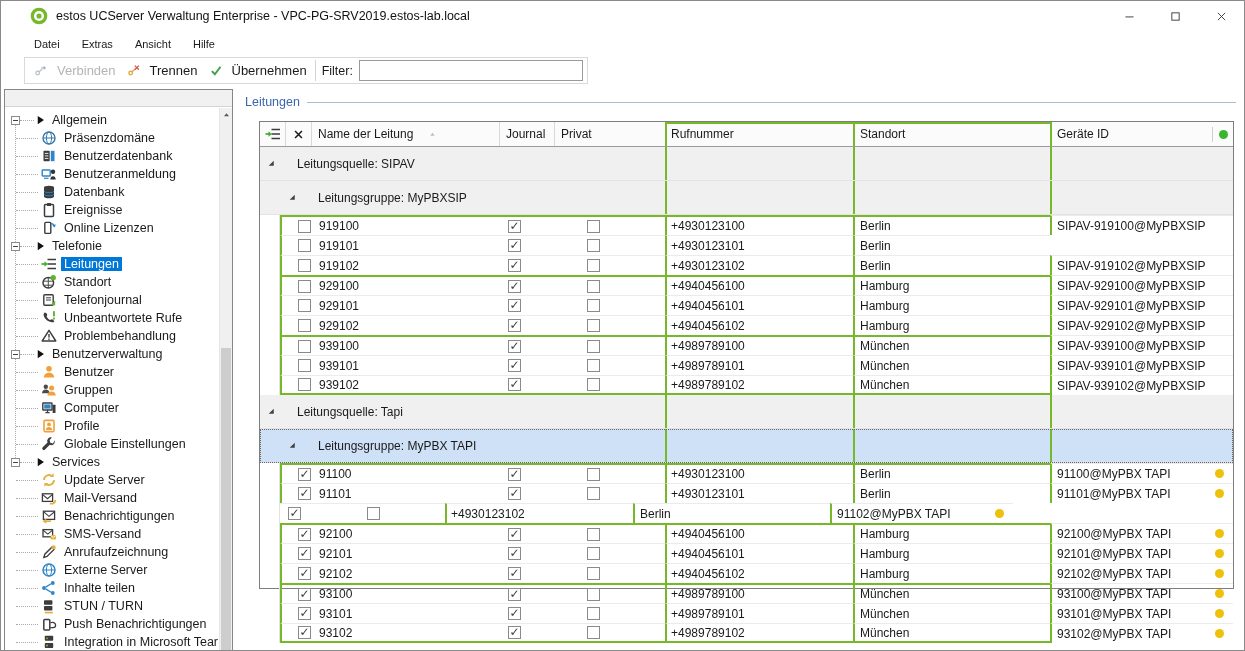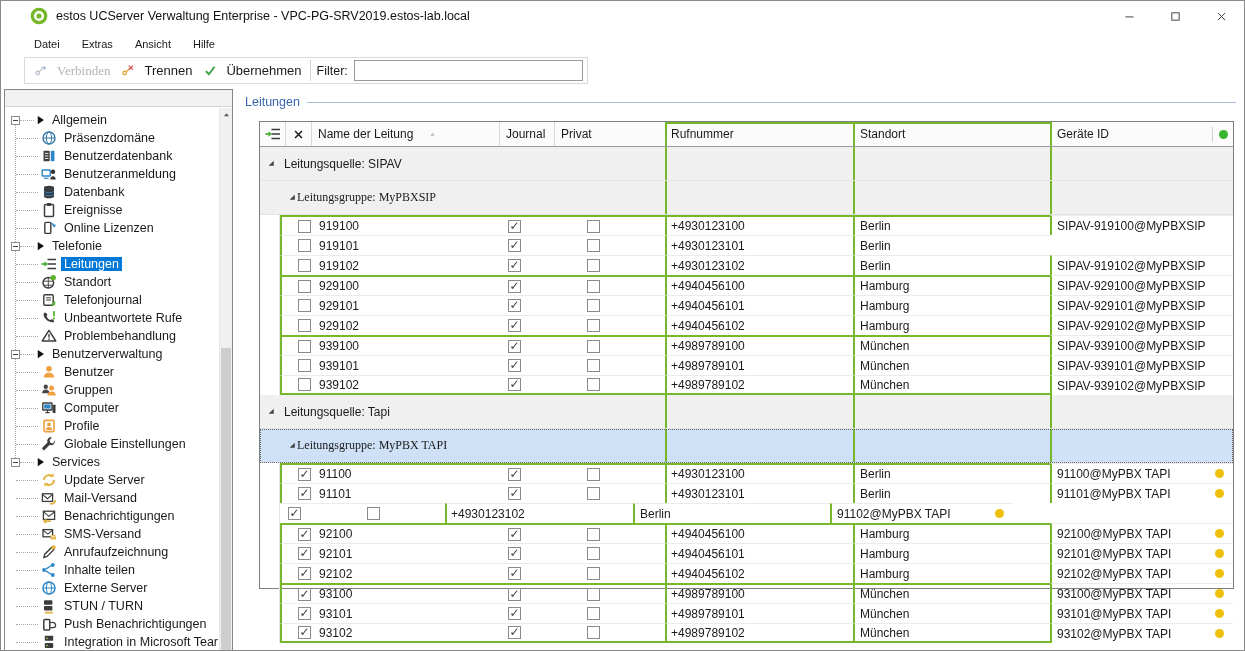--- a/index.html
+++ b/index.html
@@ -21,21 +21,21 @@
   .winbtn svg{width:13px; height:13px;}
 
   
   .menubar{height:25px; display:flex; align-items:center; padding-left:2px;}
   .menubar .mitem{font-size:11px; color:#1a1a1a; padding:3px 11px;}
 
   
   .toolbar{margin:1px 0 0 3px; width:564px; height:27px; border:1px solid #d9d9d9; display:flex; align-items:center; padding:0 4px;}
   .tbtn{display:flex; align-items:center; font-size:13px; color:#1a1a1a; padding:2px 6px; white-space:nowrap;}
   .tbtn svg{width:17px; height:17px; margin-right:5px;}
-  .tbtn.disabled{color:#b4b4b4;font-family:Liberation Serif, serif;}
+  .tbtn.disabled{color:#b4b4b4;}
   .tsep{width:1px; height:21px; background:#d4d4d4; margin:0 6px 0 2px;}
   .flabel{font-size:12.5px; color:#1a1a1a; margin-right:6px;}
   .finput{flex:1; height:21px; border:1px solid #9a9a9a; font-size:12px; padding:0 4px; font-family:inherit; outline:none;}
 
   
   .sidebar{position:absolute; left:3px; top:88px; width:229px; height:563px; border:1px solid #828790; background:#fff;}
   .side-head{height:17px; background:#f1f1f1; border-bottom:1px solid #d4d4d4;}
   .tree{position:absolute; top:18px; bottom:0; left:0; right:0; overflow:hidden; padding-top:3px;}
   .tree .vline{position:absolute; left:10px; top:8px; height:346px; border-left:1px dotted #ababab;}
   .tree-row{height:18px; display:flex; align-items:center; position:relative; white-space:nowrap; padding-right:14px; overflow:hidden;}
@@ -72,24 +72,24 @@
   .hcell.hstandort{width:197px; padding-left:5px; border-left:2px solid var(--green); box-shadow:inset 0 2px 0 var(--green);}
   .hcell.hger{width:183px; padding-left:5px; border-left:2px solid var(--green);}
   .hA svg{width:16px;height:16px;} .hB svg{width:11px;height:11px;}
   .sort-tri{width:9px;height:7px;margin-left:16px;display:inline-flex;}
   .hger-sep{width:1px;height:15px;background:#cfcfcf;margin:0 6px 0 auto;}
   .dot{width:9px;height:9px;border-radius:50%;flex:none;}
   .dot.green{background:var(--dot-green);margin-right:5px;}
 
   
   .srow{display:flex; height:34px; background:var(--grp-bg); border-bottom:1px solid #e3e3e3;}
-  .srow .lab{width:405px; display:flex; align-items:center; overflow:hidden;}
+  .srow .lab{width:405px; display:flex; align-items:center; overflow:hidden;gap:13px;}
   .srow .exp-tri{width:9px;height:9px;display:inline-flex;flex:none;}
   .srow.lq .exp-tri{margin-left:7px;}  .srow.lq .gtext{margin-left:8px;}
-  .srow.lg .exp-tri{margin-left:28px;} .srow.lg .gtext{font-family:Liberation Serif, serif;}
+  .srow.lg .exp-tri{margin-left:28px;} .srow.lg .gtext{margin-left:8px;}
   .srow .gc{height:100%;}
   .srow .gc.ruf{width:188px;border-left:2px solid var(--green);}
   .srow .gc.standort{width:197px;border-left:2px solid var(--green);}
   .srow .gc.ger{width:183px;border-left:2px solid var(--green);}
   .srow.lg.selected{background:var(--row-sel); outline:1px dotted #666; outline-offset:-1px;}
 
   
   .trow{display:flex; height:20px;}
   .trow .cell{height:100%; display:flex; align-items:center; overflow:hidden; white-space:nowrap; border-top:1px solid var(--hairline);}
   .trow .cell.exp{width:20px; border-top:none; border-right:1px solid #e3e3e3;}
@@ -435,37 +435,37 @@
             <svg viewBox="0 0 16 16">
               <path d="M2.8 13.4l1-3.2 7-7 2.2 2.2-7 7z" fill="none" stroke="#3c3c3c" stroke-width="1.3"></path>
               <circle cx="12.6" cy="3.4" r="2.1" fill="#e3b23c"></circle>
             </svg>
           </span>
     <span class="tlabel">Anrufaufzeichnung</span>
   </div>
         <div class="tree-row child">
     <span class="ticon">
             <svg viewBox="0 0 16 16">
+              <circle cx="8" cy="8" r="6" fill="none" stroke="#2d86c8" stroke-width="1.5"></circle>
+              <ellipse cx="8" cy="8" rx="2.6" ry="6" fill="none" stroke="#2d86c8" stroke-width="1"></ellipse>
+              <path d="M2 8h12" stroke="#2d86c8" stroke-width="1"></path>
+            </svg>
+          </span>
+    <span class="tlabel">Externe Server</span>
+  </div>
+        <div class="tree-row child">
+    <span class="ticon">
+            <svg viewBox="0 0 16 16">
               <circle cx="3" cy="8" r="1.9" fill="#2d86c8"></circle>
               <circle cx="11.8" cy="3" r="1.9" fill="#2d86c8"></circle>
               <circle cx="11.8" cy="13" r="1.9" fill="#2d86c8"></circle>
               <path d="M4.6 7.1l5.6-3.3M4.6 8.9l5.6 3.3" stroke="#2d86c8" stroke-width="1.3"></path>
             </svg>
           </span>
     <span class="tlabel">Inhalte teilen</span>
-  </div>
-        <div class="tree-row child">
-    <span class="ticon">
-            <svg viewBox="0 0 16 16">
-              <circle cx="8" cy="8" r="6" fill="none" stroke="#2d86c8" stroke-width="1.5"></circle>
-              <ellipse cx="8" cy="8" rx="2.6" ry="6" fill="none" stroke="#2d86c8" stroke-width="1"></ellipse>
-              <path d="M2 8h12" stroke="#2d86c8" stroke-width="1"></path>
-            </svg>
-          </span>
-    <span class="tlabel">Externe Server</span>
   </div>
         <div class="tree-row child">
     <span class="ticon">
             <svg viewBox="0 0 16 16">
               <rect x="3" y="2.2" width="8.4" height="4.6" rx="0.8" fill="#3c3c3c"></rect>
               <rect x="3" y="8" width="8.4" height="4.6" rx="0.8" fill="#3c3c3c"></rect>
               <path d="M3.8 14.6h8" stroke="#e3b23c" stroke-width="1.7"></path>
             </svg>
           </span>
     <span class="tlabel">STUN / TURN</span>

